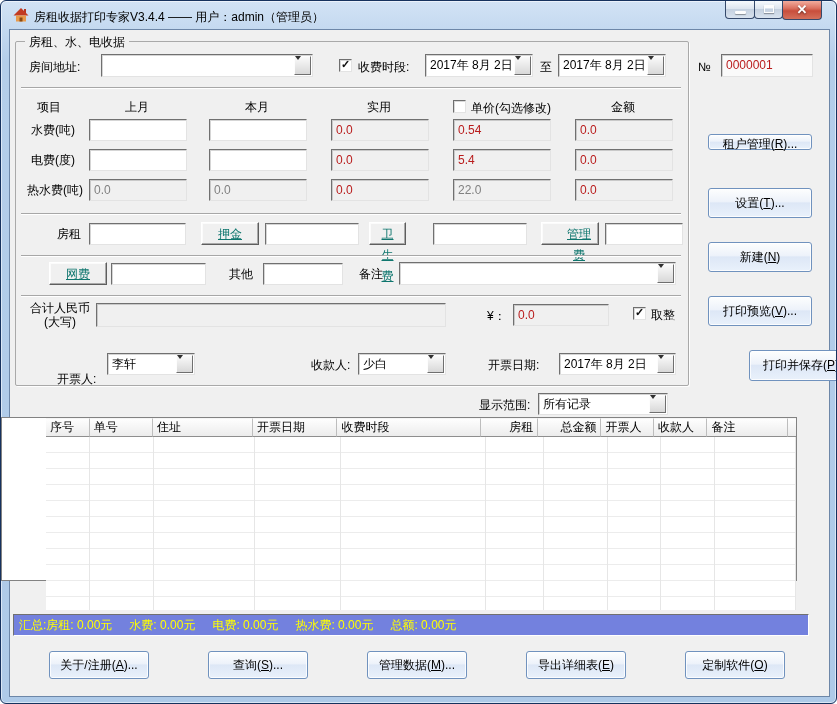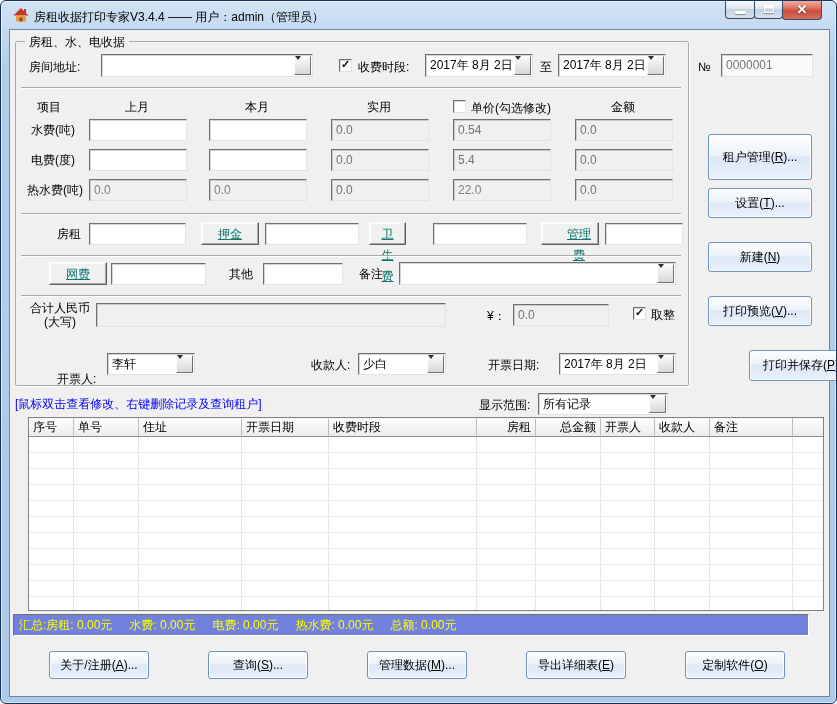--- a/index.html
+++ b/index.html
@@ -13,21 +13,21 @@
   .capbtn{position:absolute;top:0;box-sizing:border-box;border:1px solid #35496B;border-top:none;border-radius:0 0 4px 4px;}
   .capbtn.minb,.capbtn.maxb{background:linear-gradient(#F7FAFD,#DDE5EF 45%,#C5D1E0 50%,#D9E3EF);}
   .capbtn.closeb{background:linear-gradient(#F2AC9D,#DC7261 40%,#C84E3C 55%,#D4705B);}
   .g-min{position:absolute;left:9px;top:10px;width:11px;height:3px;background:#FDFDFD;box-shadow:0 1px 1px rgba(0,0,0,.35);border-radius:1px;}
   .g-max{position:absolute;left:9px;top:4px;width:10px;height:8px;box-sizing:border-box;border:1px solid #FDFDFD;border-top-width:3px;box-shadow:0 1px 1px rgba(0,0,0,.3);}
   .g-close{display:block;color:#fff;font-weight:bold;font-size:13px;text-align:center;line-height:17px;text-shadow:0 1px 2px rgba(0,0,0,.5);}
   .client{position:absolute;left:8px;top:28px;width:821px;height:668px;background:#F0F0F0;border:1px solid #6D87A8;box-sizing:border-box;}
   .gbox{position:absolute;border:1px solid #A9A9A9;border-radius:2px;box-shadow:1px 1px 0 rgba(255,255,255,.9);}
   .gbox-label{position:absolute;background:#F0F0F0;padding:0 4px;font-size:12px;line-height:14px;white-space:nowrap;}
   .sep{position:absolute;height:0;border-top:1px solid #A7A7A7;border-bottom:1px solid #FFFFFF;}
-  .inp{position:absolute;box-sizing:border-box;background:#fff;color:#737373;
+  .inp{position:absolute;box-sizing:border-box;background:#fff;color:#b91c1c;
        border:1px solid;border-color:#707070 #E3E3E3 #E3E3E3 #707070;
        box-shadow:inset 1px 1px 0 rgba(64,64,64,.22);
        font-family:"Liberation Sans",sans-serif;font-size:12px;line-height:20px;padding:0 4px;outline:none;}
   .inp.ro{background:#F0F0F0;}
   .inp.dis{background:#F0F0F0;color:#818181;}
   .combo{position:absolute;box-sizing:border-box;background:#fff;
        border:1px solid;border-color:#707070 #E3E3E3 #E3E3E3 #707070;
        box-shadow:inset 1px 1px 0 rgba(64,64,64,.22);font-size:12px;line-height:20px;}
   .combo .val{position:absolute;left:4px;top:0;right:20px;overflow:hidden;white-space:nowrap;}
   .drop{position:absolute;top:1px;right:1px;bottom:1px;width:17px;background:linear-gradient(#FAFAFA,#D8D8D8);
@@ -39,22 +39,22 @@
   .flatbtn{position:absolute;box-sizing:border-box;background:#F0F0F0;cursor:default;
       border:1px solid;border-color:#FFFFFF #5E5E5E #5E5E5E #FFFFFF;
       box-shadow:inset -1px -1px 0 #A9A9A9,inset 1px 1px 0 #FBFBFB;
       font-size:12px;line-height:21px;text-align:center;text-decoration:underline;color:#0f766e;}
   .btn7{position:absolute;box-sizing:border-box;cursor:default;color:#000;
       border:1px solid #7092BE;border-radius:3px;
       background:linear-gradient(#FDFEFE 0%,#EDF2FA 45%,#DDE7F6 50%,#E9F1FB 100%);
       box-shadow:inset 0 0 0 1px rgba(255,255,255,.8);
       font-family:"Liberation Sans",sans-serif;font-size:12px;text-align:center;white-space:nowrap;}
   .hint{position:absolute;font-size:12px;color:#0000FF;white-space:nowrap;}
-  .tbl{position:absolute;left:27px;top:416px;width:796px;height:194px;box-sizing:border-box;
-      border:1px solid #828282;background:#fff;}
+  .tbl{position:absolute;left:0;top:416px;width:796px;height:164px;box-sizing:border-box;
+      border:1px solid #828282;background:#fff;padding-left:44px;}
   .thead{display:flex;height:19px;}
   .th{box-sizing:border-box;background:linear-gradient(#FEFEFE,#ECECEC);
       border-right:1px solid #BDBDBD;border-bottom:1px solid #8E8E8E;border-top:1px solid #F5F5F5;
       font-size:12px;line-height:16px;padding:0 4px;white-space:nowrap;overflow:hidden;}
   .th.r{text-align:right;}
   .tbody{display:flex;height:173px;background:repeating-linear-gradient(to bottom,#FFFFFF 0 15px,#ECECEC 15px 16px);}
   .td{box-sizing:border-box;border-right:1px solid #E6E6E6;height:100%;}
   .c0{width:45px}.c1{width:65px}.c2{width:103px}.c3{width:87px}.c4{width:148px}
   .c5{width:59px}.c6{width:65px}.c7{width:54px}.c8{width:55px}.c9{width:83px}.cf{flex:1;border-right:none;}
   .summary{position:absolute;left:12px;top:613px;width:796px;height:22px;box-sizing:border-box;
@@ -186,27 +186,26 @@
   <div class="combo" style="left:357px;top:352px;width:88px;height:22px;">
     <span class="val">少白</span>
     <span class="drop"><span class="tri"></span></span>
   </div>
   <div class="lbl" style="left:487px;top:357px;">开票日期:</div>
   <div class="combo" style="left:558px;top:352px;width:117px;height:22px;">
     <span class="val">2017年 8月 2日</span>
     <span class="drop"><span class="tri"></span></span>
   </div>
 
-  <button class="btn7" style="left:707px;top:133px;width:104px;height:46px;"><span>租户管理(</span><u>R</u><span>)...</span></button>
+  <button class="btn7" style="left:707px;top:133px;width:104px;height:16px;"><span>租户管理(</span><u>R</u><span>)...</span></button>
   <button class="btn7" style="left:707px;top:187px;width:104px;height:30px;"><span>设置(</span><u>T</u><span>)...</span></button>
   <button class="btn7" style="left:707px;top:241px;width:104px;height:30px;"><span>新建(</span><u>N</u><span>)</span></button>
   <button class="btn7" style="left:707px;top:295px;width:104px;height:30px;"><span>打印预览(</span><u>V</u><span>)...</span></button>
   <button class="btn7" style="left:748px;top:349px;width:104px;height:31px;"><span>打印并保存(</span><u>P</u><span>)</span></button>
 
-  <div class="hint" style="left:14px;top:395px;">[鼠标双击查看修改、右键删除记录及查询租户]</div>
   <div class="lbl" style="left:478px;top:397px;">显示范围:</div>
   <div class="combo" style="left:537px;top:392px;width:130px;height:22px;">
     <span class="val">所有记录</span>
     <span class="drop"><span class="tri"></span></span>
   </div>
 
   <div class="tbl">
     <div class="thead">
       <div class="th c0">序号</div>
       <div class="th c1">单号</div>

